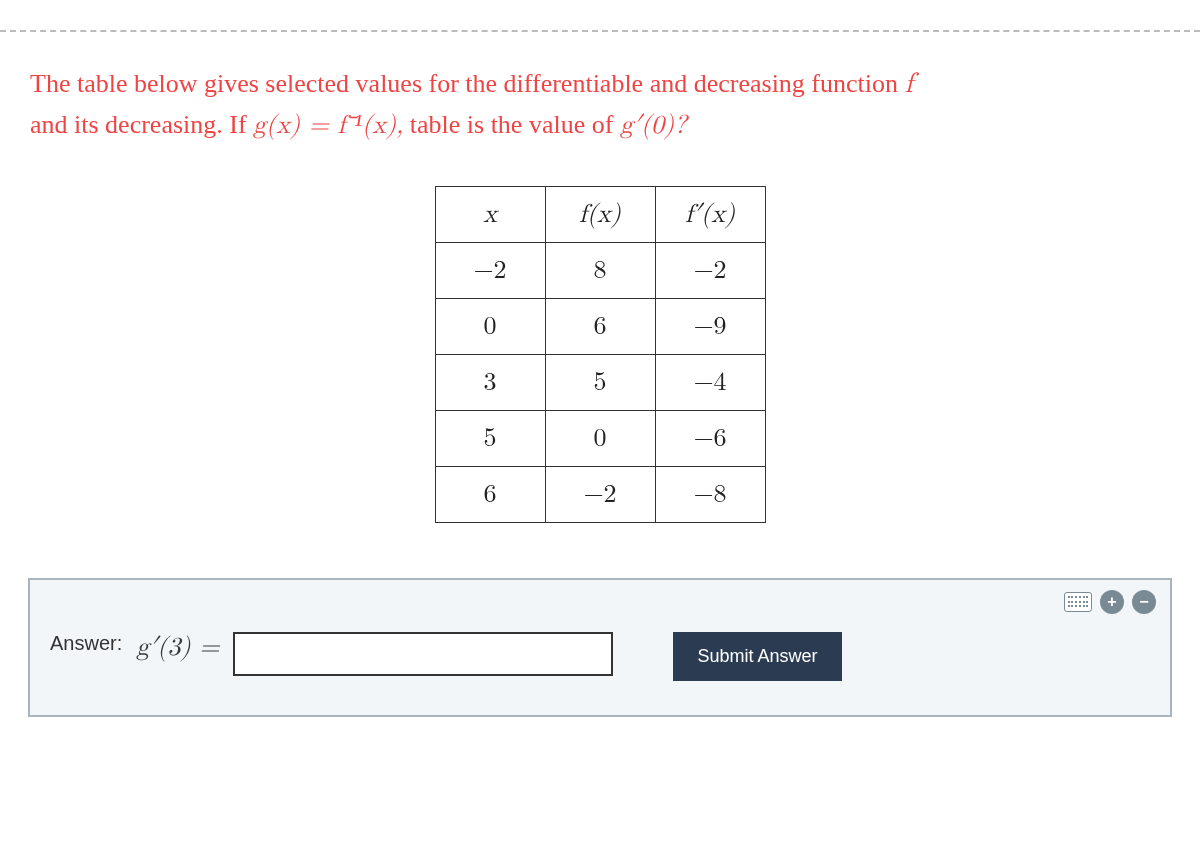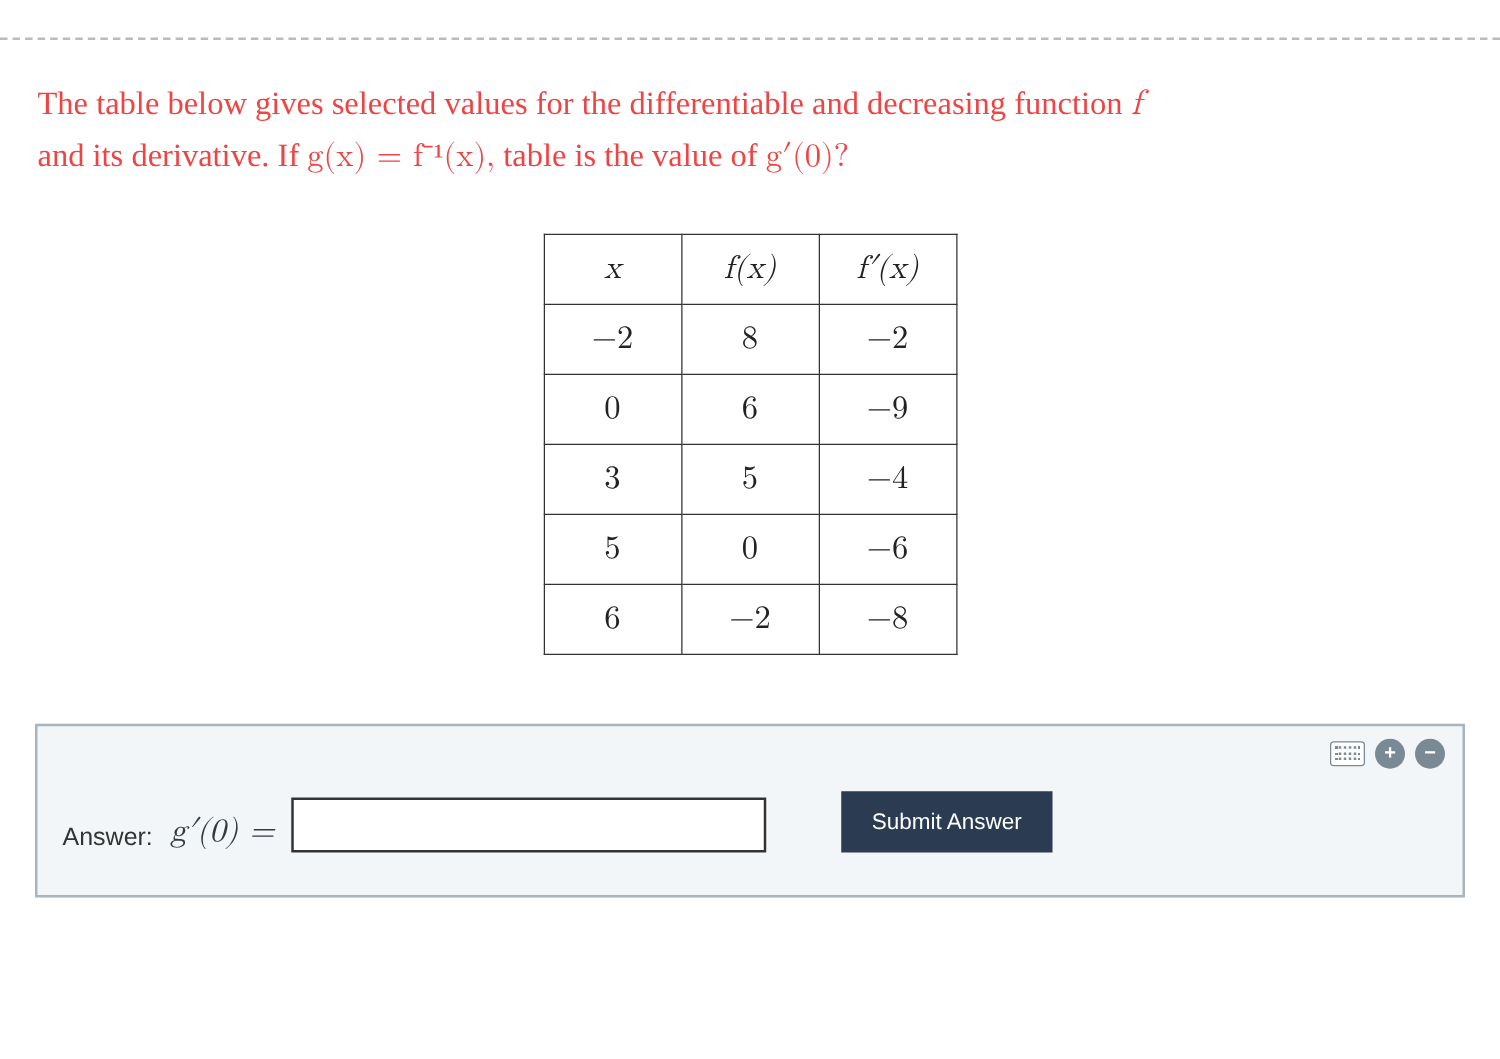--- a/index.html
+++ b/index.html
@@ -18,20 +18,21 @@
   .content {
     padding: 30px 30px 0 30px;
   }
   .question-text {
     font-size: 26px;
     line-height: 1.55;
     color: #ef4444;
     margin-bottom: 40px;
   }
   .question-text .math-italic {
+    font-style: italic;
     font-family: 'Latin Modern Math', 'STIX', Georgia, serif;
   }
   .f-letter {
     font-style: italic;
     font-family: 'Latin Modern Math', 'STIX', Georgia, serif;
     font-size: 28px;
   }
   .table-wrap {
     display: flex;
     justify-content: center;
@@ -92,21 +93,21 @@
     display: flex;
     align-items: center;
     justify-content: center;
     font-weight: bold;
     font-size: 16px;
     font-family: Arial, sans-serif;
     line-height: 1;
   }
   .answer-row {
     display: flex;
-    align-items: flex-end;
+    align-items: flex-start;
     gap: 10px;
     margin-top: 22px;
   }
   .answer-label {
     font-family: Arial, Helvetica, sans-serif;
     font-size: 20px;
     color: #333;
   }
   .answer-math {
     font-family: 'Latin Modern Math', 'STIX', Georgia, serif;
@@ -135,21 +136,21 @@
   }
 </style>
 </head>
 <body>
 
 <div class="divider"></div>
 
 <div class="content">
   <div class="question-text">
     <span>The table below gives selected values for the differentiable and decreasing function </span><span class="f-letter">f</span><br>
-    <span>and its derivative. If </span><span class="math-italic">g(x) = f⁻¹(x),</span><span> table is the value of </span><span class="math-italic">g′(0)?</span>
+    <span>and its decreasing. If </span><span class="math-italic">g(x) = f⁻¹(x),</span><span> table is the value of </span><span class="math-italic">g′(0)?</span>
   </div>
 
   <div class="table-wrap">
     <table class="data">
       <tbody>
           <tr>
         <th>x</th>
         <th>f(x)</th>
         <th>f′(x)</th>
       </tr>
@@ -188,17 +189,17 @@
     <div class="kbd-icon">
       <div class="row"></div>
         <div class="row"></div>
         <div class="row"></div>
     </div>
     <div class="circle-btn">+</div>
     <div class="circle-btn">−</div>
   </div>
   <div class="answer-row">
     <span class="answer-label">Answer:</span>
-    <span class="answer-math">g′(0) =</span>
+    <span class="answer-math">g′(3) =</span>
     <input class="answer-input" type="text" value="" style="">
     <button class="submit-btn">Submit Answer</button>
   </div>
 </div>
 
 </body></html>

